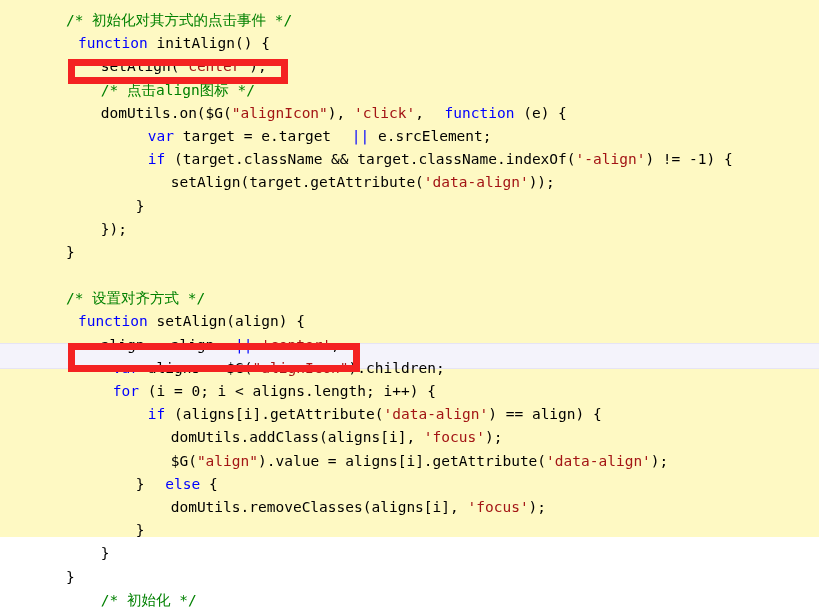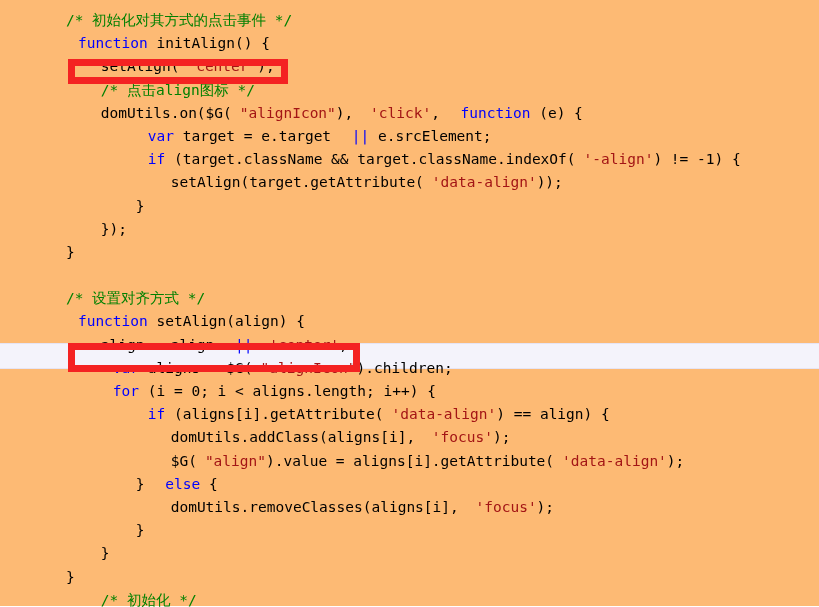--- a/index.html
+++ b/index.html
@@ -9,22 +9,22 @@
   }
   body {
     width: 819px;
     height: 607px;
     overflow: hidden;
     font-family: "DejaVu Sans Mono", "Liberation Mono", monospace;
   }
   #editor {
     position: relative;
     width: 819px;
-    height: 606px;
-    background: #fdba74;
+    height: 537px;
+    background: #fef9c3;
   }
   
   .line-band {
     position: absolute;
     left: 0;
     width: 819px;
     background: #f4f3fb;
     border-top: 1px solid #e6e4f4;
     border-bottom: 1px solid #e6e4f4;
     box-sizing: border-box;
@@ -43,21 +43,21 @@
     letter-spacing: 0px;
   }
   .ln {
     display: block;
     height: 23.2px;
     padding-left: 31px;
     white-space: pre;
   }
   .cmt  { color: #008000; }
   .kw   { color: #0000ff; margin-left: 12px; }
-  .str  { color: #a31515; margin-left: 8px; }
+  .str  { color: #a31515; }
   .pln  { color: #000000; }
 
   
   .redbox {
     position: absolute;
     border: 7px solid #f42222;
     box-sizing: border-box;
     background: transparent;
     z-index: 3;
     pointer-events: none;

